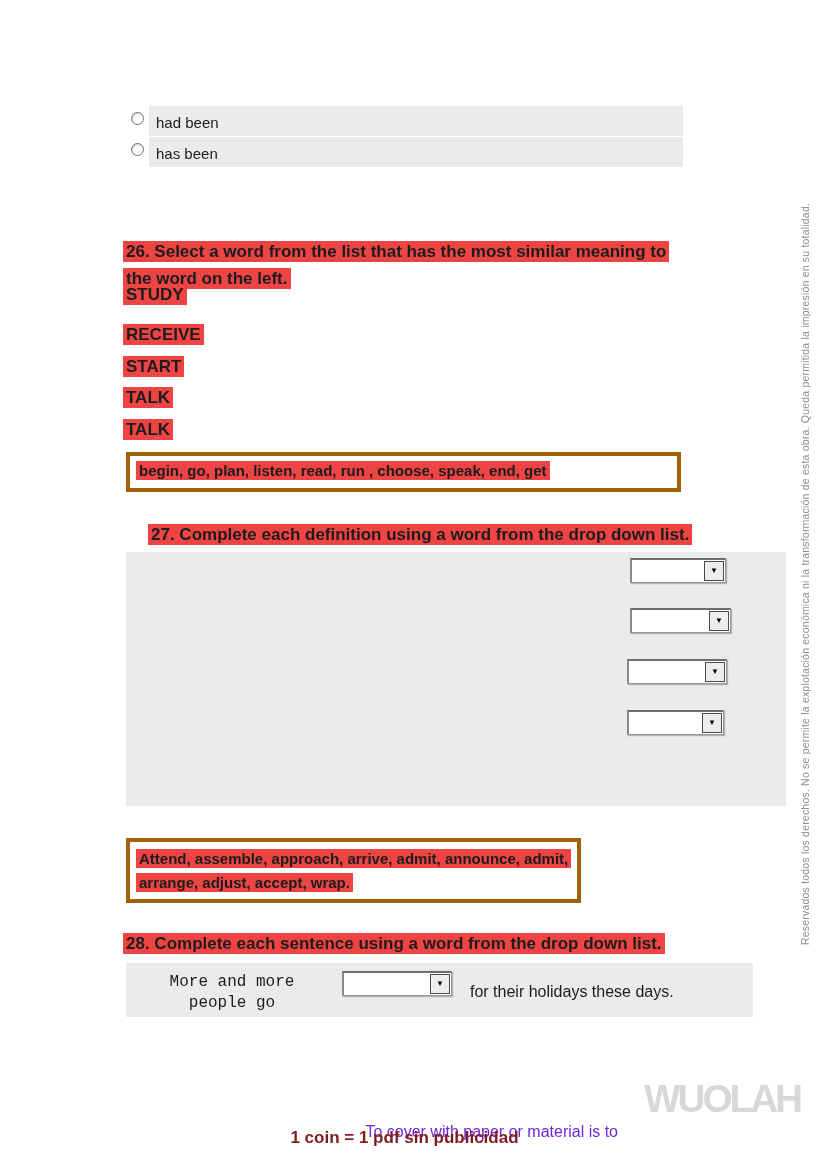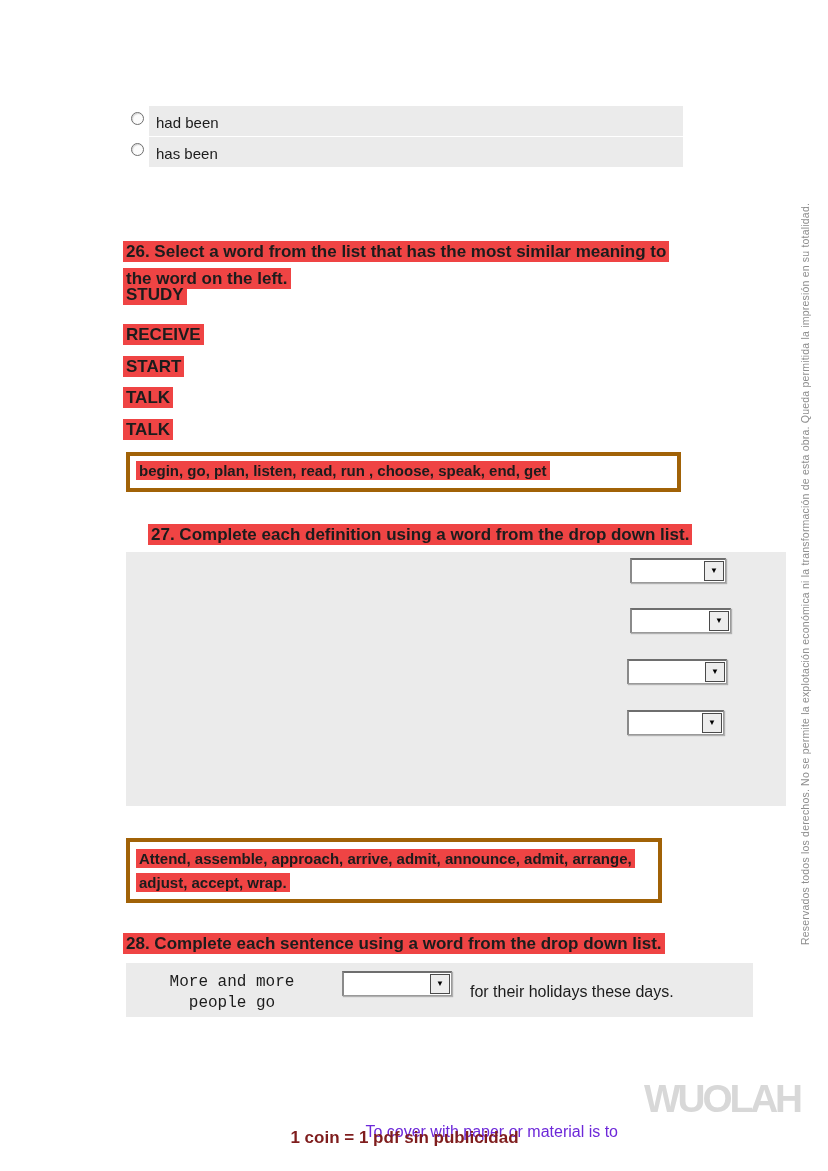--- a/index.html
+++ b/index.html
@@ -167,21 +167,21 @@
 
     <div class="combo" style="left:501px; top:158px; width:97px;">
       <div class="combo-field"></div>
       <div class="combo-btn">
           <span>▼</span>
         </div>
     </div>
 
   </div>
 
-  <div class="abs bank-box" style="left:126px; top:838px; width:536px; height:65px; padding-top:5px;">
+  <div class="abs bank-box" style="left:126px; top:838px; width:455px; height:65px; padding-top:5px;">
     <span class="hl">Attend, assemble, approach, arrive, admit, announce, admit, arrange, adjust, accept, wrap.</span>
   </div>
 
   <div class="abs heading" style="left:123px; top:930px; width:640px;">
     <span class="hl">28. Complete each sentence using a word from the drop down list.</span>
   </div>
 
   <div class="abs panel" style="left:126px; top:963px; width:627px; height:54px;">
     <div class="sentence-prefix">More and more people go</div>
     <div class="combo" style="left:216px; top:8px; width:110px;">

